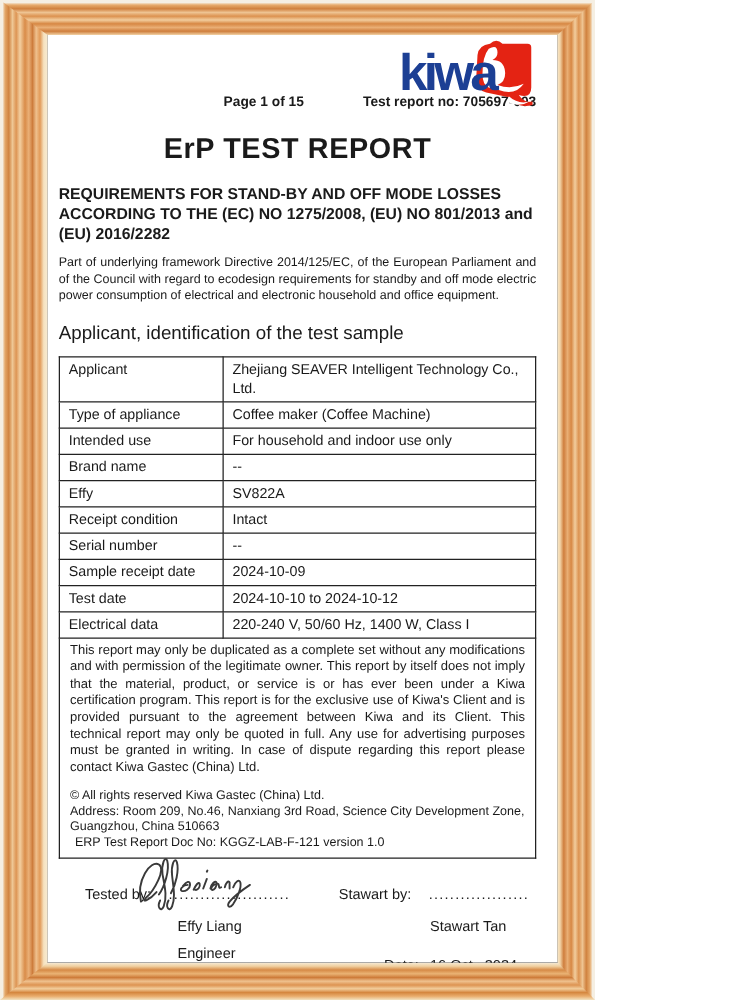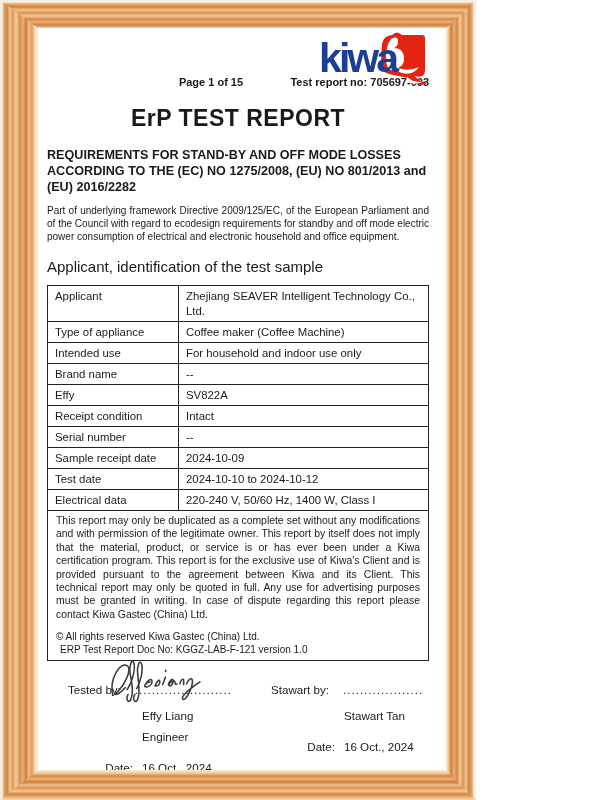--- a/index.html
+++ b/index.html
@@ -99,21 +99,21 @@
         </svg>
       </div>
       <span class="page-info">Page 1 of 15</span>
       <span class="report-no">Test report no: 705697-003</span>
     </div>
 
     <div class="doc-title">ErP TEST REPORT</div>
 
     <div class="req-heading">REQUIREMENTS FOR STAND-BY AND OFF MODE LOSSES ACCORDING TO THE (EC) NO 1275/2008, (EU) NO 801/2013 and (EU) 2016/2282</div>
 
-    <p class="framework-par">Part of underlying framework Directive 2009/125/EC, of the European Parliament and of the Council with regard to ecodesign requirements for standby and off mode electric power consumption of electrical and electronic household and office equipment.</p>
+    <p class="framework-par">Part of underlying framework Directive 2014/125/EC, of the European Parliament and of the Council with regard to ecodesign requirements for standby and off mode electric power consumption of electrical and electronic household and office equipment.</p>
 
     <div class="section-heading">Applicant, identification of the test sample</div>
 
     <table class="sample">
       <tbody>
         <tr>
           <td class="lbl">Applicant</td>
           <td>Zhejiang SEAVER Intelligent Technology Co., Ltd.</td>
           </tr>
         <tr>
@@ -151,20 +151,21 @@
         <tr>
           <td class="lbl">Electrical data</td>
           <td>220-240 V, 50/60 Hz, 1400 W, Class I</td>
           </tr>
       </tbody>
     </table>
 
     <div class="legal-box">
       <p class="disclaimer">This report may only be duplicated as a complete set without any modifications and with permission of the legitimate owner. This report by itself does not imply that the material, product, or service is or has ever been under a Kiwa certification program. This report is for the exclusive use of Kiwa's Client and is provided pursuant to the agreement between Kiwa and its Client. This technical report may only be quoted in full. Any use for advertising purposes must be granted in writing.  In case of dispute regarding this report please contact Kiwa Gastec (China) Ltd.</p>
       <p class="fineprint first">© All rights reserved Kiwa Gastec (China) Ltd.</p>
+      <p class="fineprint">Address: Room 209, No.46, Nanxiang 3rd Road, Science City Development Zone, Guangzhou, China 510663</p>
       <p class="fineprint docno">ERP Test Report Doc No: KGGZ-LAB-F-121 version 1.0</p>
     </div>
 
     <div class="sig-area">
       <div class="sig-col left">
         <svg class="sig-svg" viewBox="0 0 120 48" fill="none" stroke="#3a3a3a" stroke-width="1.6" stroke-linecap="round">
           <path d="M6 40 C2 22 14 5 21 9 C27 13 17 31 10 37 C6 41 13 39 19 32"></path>
           <path d="M21 34 C26 27 30 13 28 6 C26 1 23 9 24 17 C26 28 28 36 25 44 C23 49 19 45 22 39"></path>
           <path d="M31 33 C35 26 38 14 36 7 C34 2 31 10 32 18 C33 28 35 36 32 44 C30 49 26 45 29 39"></path>
           <path d="M41 27 C44 23 47 22 47 26 C47 29 43 32 40 31 C38 30 41 26 45 26"></path>

